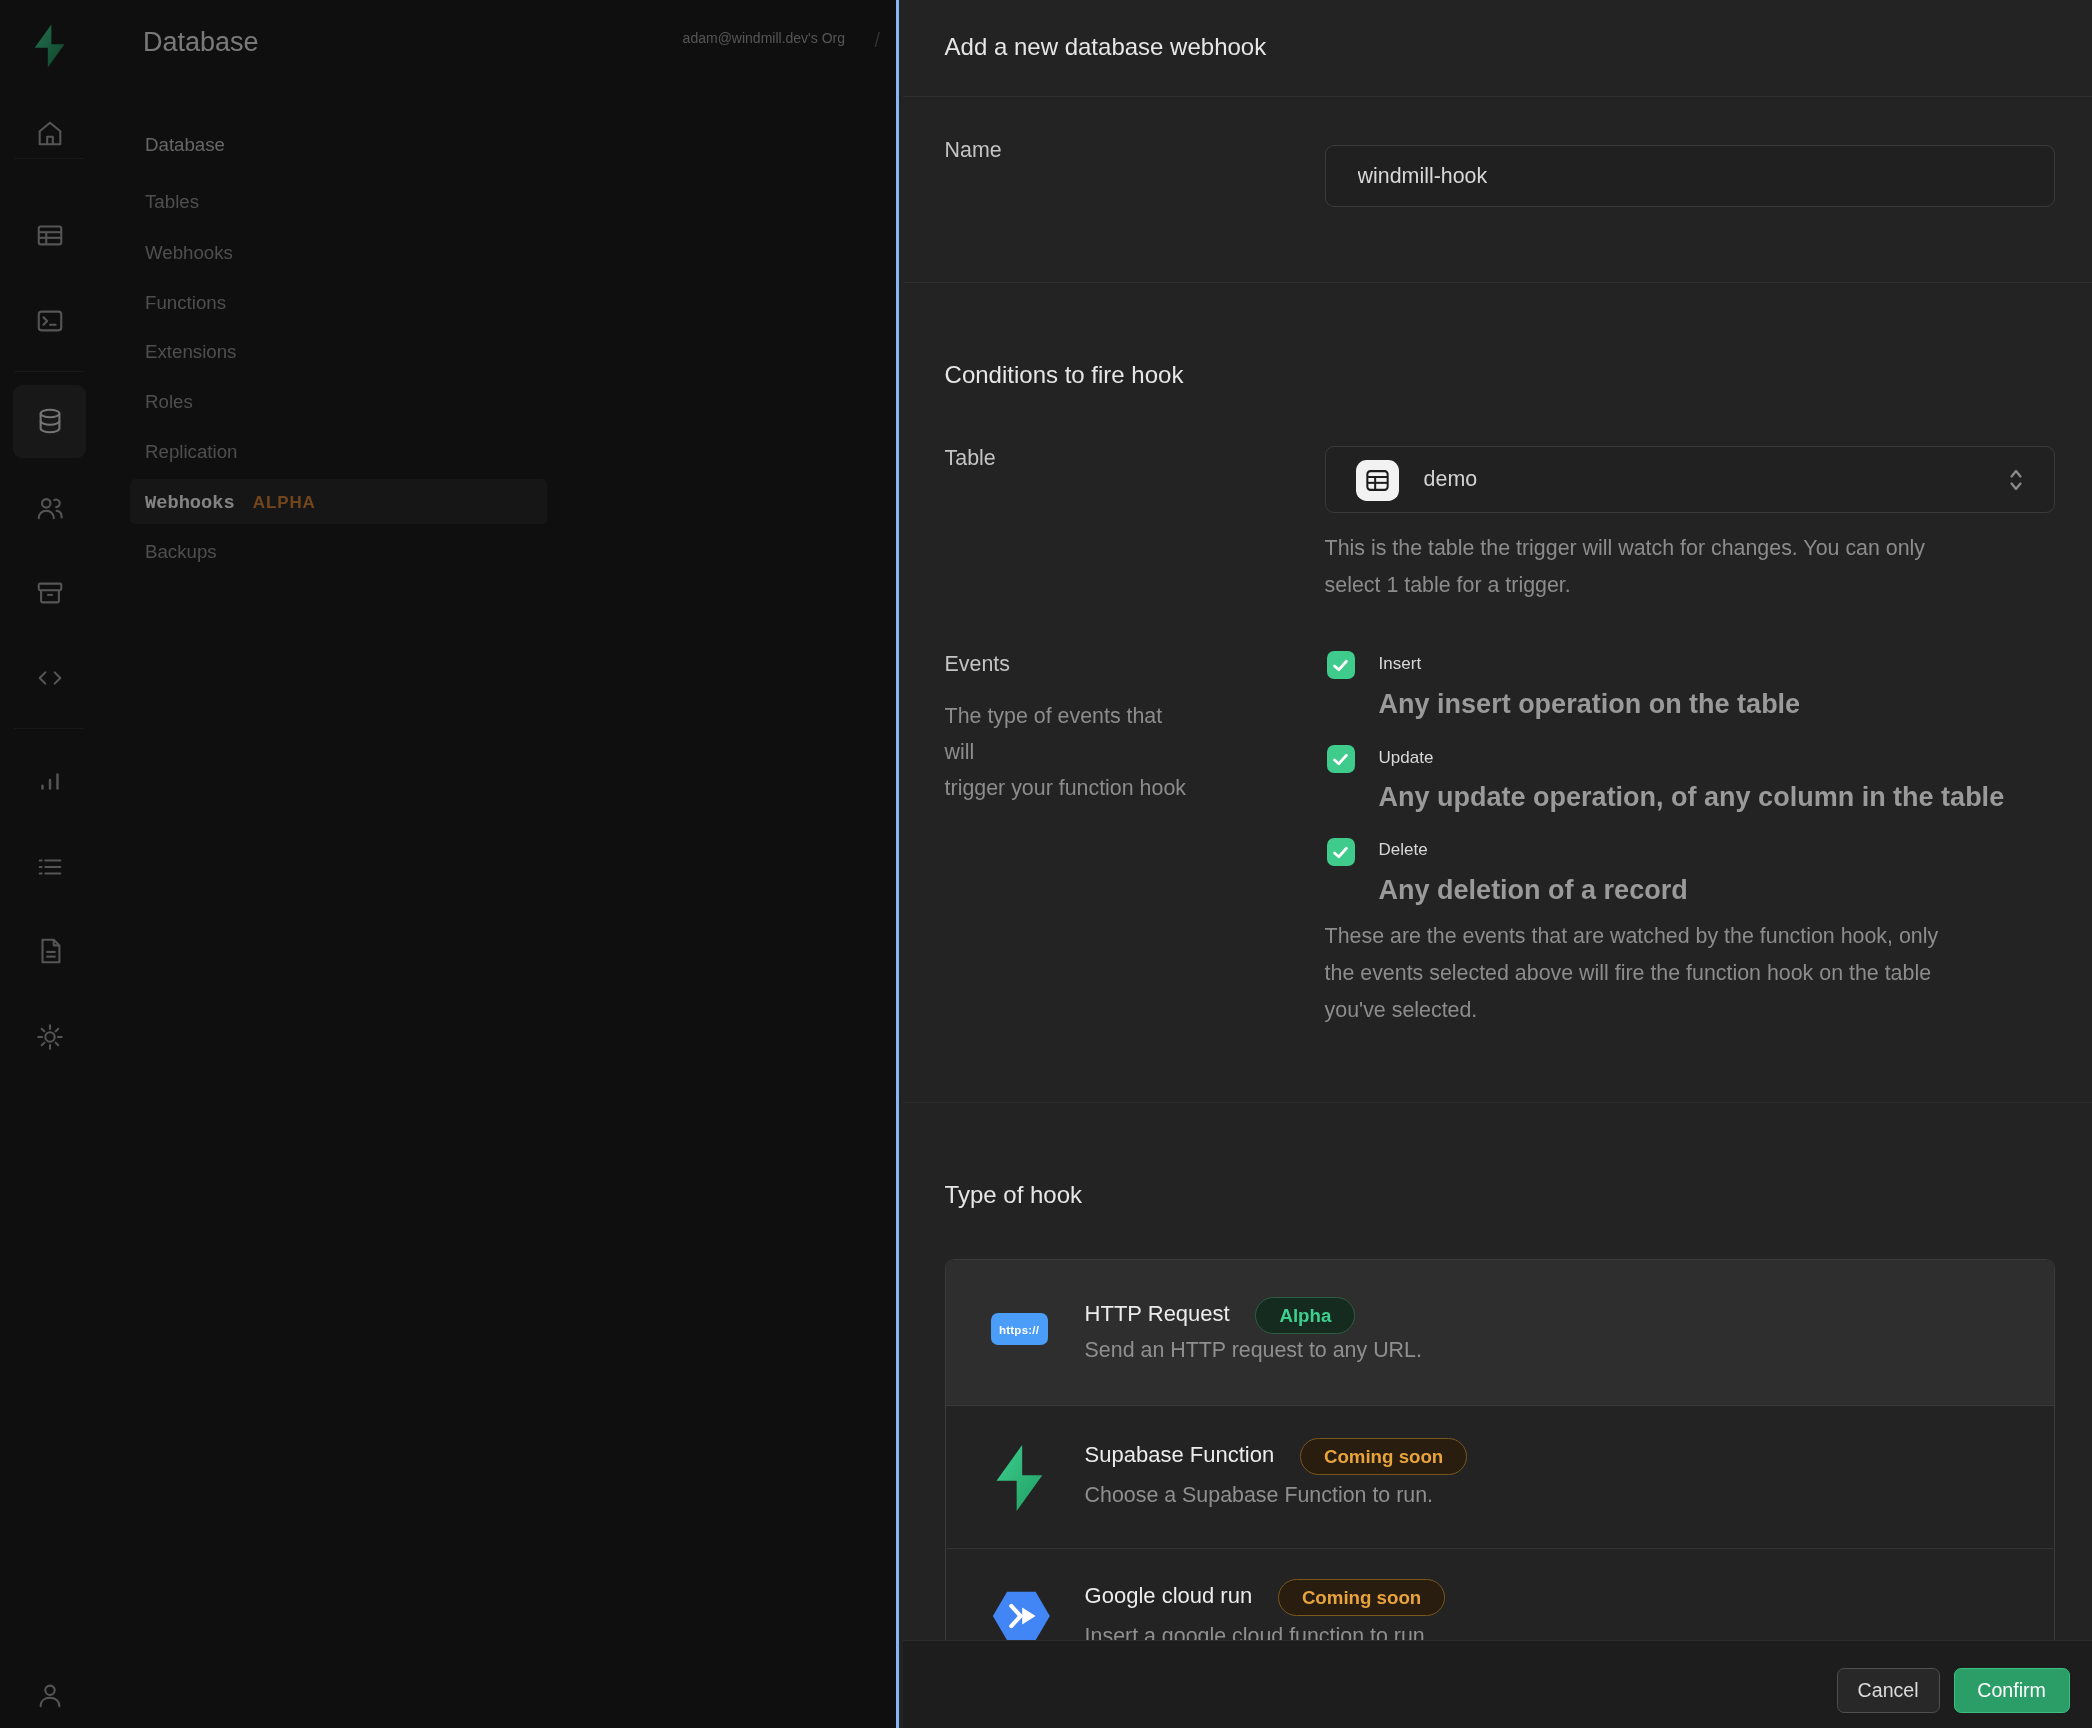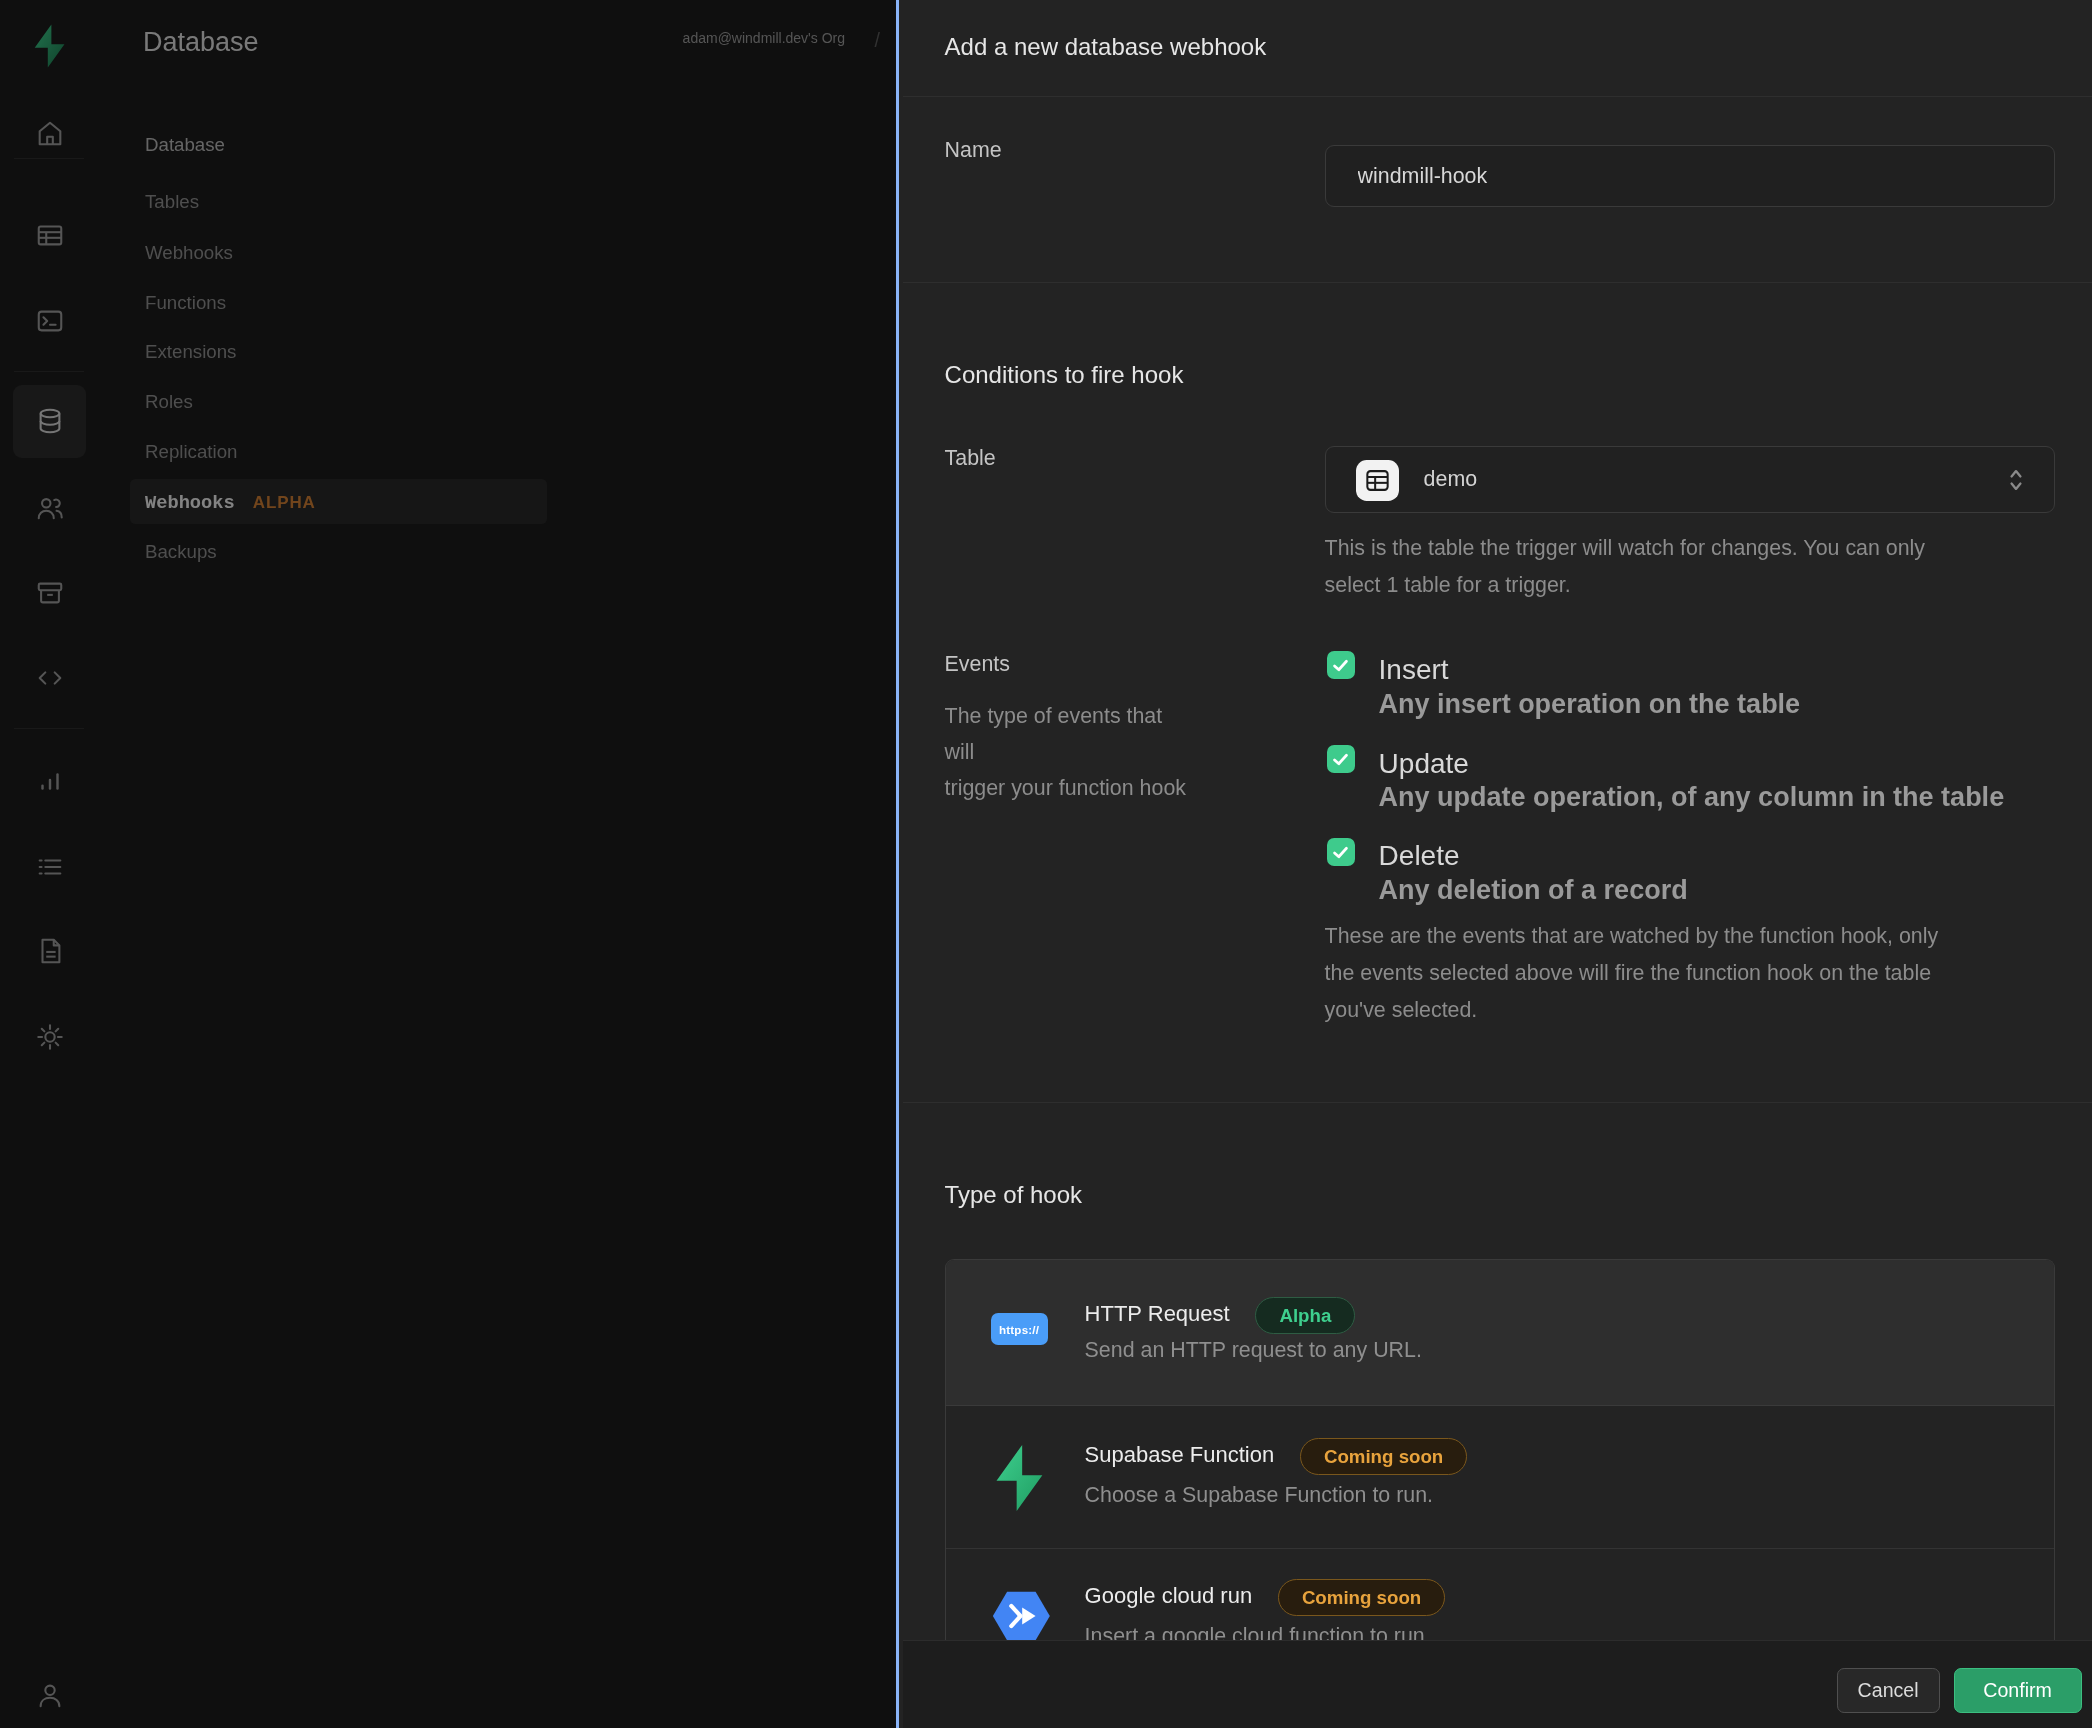--- a/index.html
+++ b/index.html
@@ -48,41 +48,41 @@
   .select-icon svg { width:27px; height:25px; }
   .select-value { position:absolute; left:98px; font-size:21.4px; color:#d4d4d4; }
   .select-chevrons { position:absolute; right:30px; top:50%; transform:translateY(-50%); width:16px; height:27px; color:#8a8a8a; }
 
   .help-lines { position:absolute; left:422px; font-size:21.4px; color:#8c8c8c; line-height:37px; }
   .events-desc { position:absolute; left:42px; font-size:21.4px; color:#8c8c8c; line-height:36px; width:250px; }
 
   .checkbox { position:absolute; left:424px; width:28px; height:28px; border-radius:7.1px; background:#3ecb8c;
     display:flex; align-items:center; justify-content:center; cursor:pointer; }
   .checkbox svg { width:17px; height:17px; }
-  .cb-label { position:absolute; left:476px; font-size:28px; color:#d9d9d9; }
+  .cb-label { position:absolute; left:476px; font-size:17px; color:#d9d9d9; }
   .cb-desc  { position:absolute; left:476px; font-size:27px; color:#9a9a9a;font-weight:bold; }
 
   .hook-card { position:absolute; left:42px; top:1259px; width:1110px; height:381px;
     border:0.9px solid #3a3a3a; border-bottom:none; border-radius:9px 9px 0 0; overflow:hidden; }
   .hook-row { position:relative; width:100%; }
   .hook-icon { position:absolute; left:45px; }
   .hook-title { position:absolute; left:139px; font-size:22px; font-weight:500; color:#ececec; }
   .hook-desc { position:absolute; left:139px; font-size:21.4px; color:#8f8f8f; }
   .badge { display:inline-flex; align-items:center; justify-content:center; height:37px; padding:0 23px;
     border-radius:19.6px; font-size:18.7px; font-weight:bold; vertical-align:middle; }
   .badge-alpha { background:#152b20; border:1.8px solid #2e5c43; color:#3ecf8e; }
   .badge-soon { background:#281d0e; border:1.8px solid #7a571c; color:#e8a33d; }
   .https-chip { width:57px; height:32px; background:#4a9df8; border-radius:7.1px; color:#ffffff;
     font-size:11.6px; font-weight:bold; display:flex; align-items:center; justify-content:center; letter-spacing:0.2px; }
 
   .footer { position:absolute; left:0; top:1640px; width:1193px; height:89px; background:#1d1d1d; border-top:0.9px solid #2c2c2c; z-index:20; }
   .btn { position:absolute; top:27px; height:45px; border-radius:7.1px; font-size:19.6px;
     display:flex; align-items:center; justify-content:center; cursor:pointer; font-family:"Liberation Sans", sans-serif; }
   .btn-cancel { left:934px; width:103px; background:#282828; border:0.9px solid #4f4f4f; color:#dcdcdc; }
-  .btn-confirm { left:1051px; width:128px; background:#2b9e68; border:0.9px solid #3cbf81; color:#ffffff; }
+  .btn-confirm { left:1051px; width:116px; background:#2b9e68; border:0.9px solid #3cbf81; color:#ffffff; }
 </style>
 </head>
 <body>
 
 <div class="stage">
 
   <div class="left">
 
     <div class="rail">
       <svg class="logo" viewBox="0 0 60 74">

